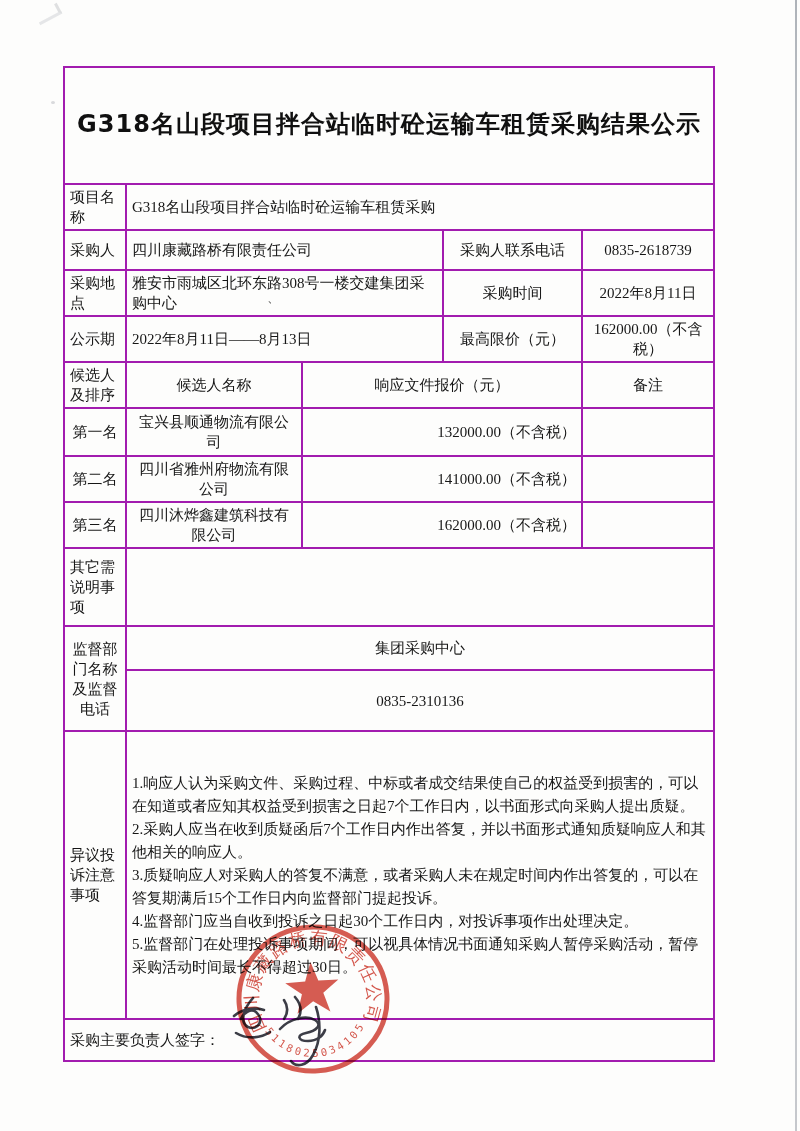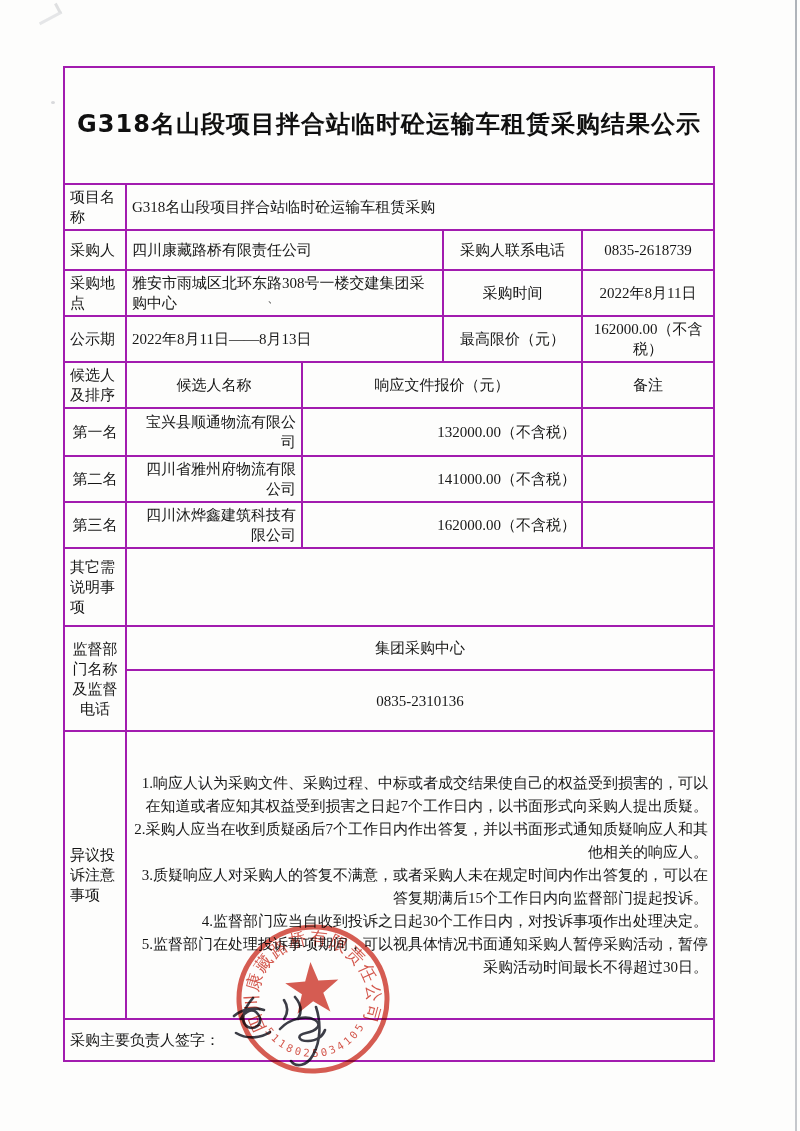--- a/index.html
+++ b/index.html
@@ -40,26 +40,26 @@
   .doc-title{
     font-family:"DejaVu Sans","Liberation Sans",sans-serif;
     font-weight:700;font-size:24px;letter-spacing:1px;color:#101010;
   }
   td.lab{padding-left:5px;}
   td.lab-center{text-align:center;padding:2px 3px;}
   td.rank{text-align:center;font-size:14px;}
   td.val{padding-left:7px;margin-left:48px;}
   td.center{text-align:center;margin-top:48px;}
   td.small{font-size:12.5px;text-align:center;padding:2px 2px;}
-  td.candidate-name{text-align:right;font-size:14.5px;}
+  td.candidate-name{text-align:center;font-size:14.5px;}
   td.price{text-align:right;font-size:14px;}
   td.addr{position:relative;border-radius:19px;}
   .stray{position:absolute;left:140px;bottom:7px;font-size:13px;color:#3a3a3a;}
   td.objection-cell{padding:6px 10px;}
-  .obj-line{font-size:15px;line-height:23px;text-align:right;}
+  .obj-line{font-size:15px;line-height:23px;text-align:left;}
   td.sig-cell{padding-left:8px;font-size:15.5px;}
 
   .seal-wrap{
     position:absolute;left:233px;top:921px;width:160px;height:156px;
     mix-blend-mode:multiply;opacity:.88;
   }
   .sig-wrap{
     position:absolute;left:228px;top:988px;width:120px;height:95px;
     mix-blend-mode:multiply;
   }

